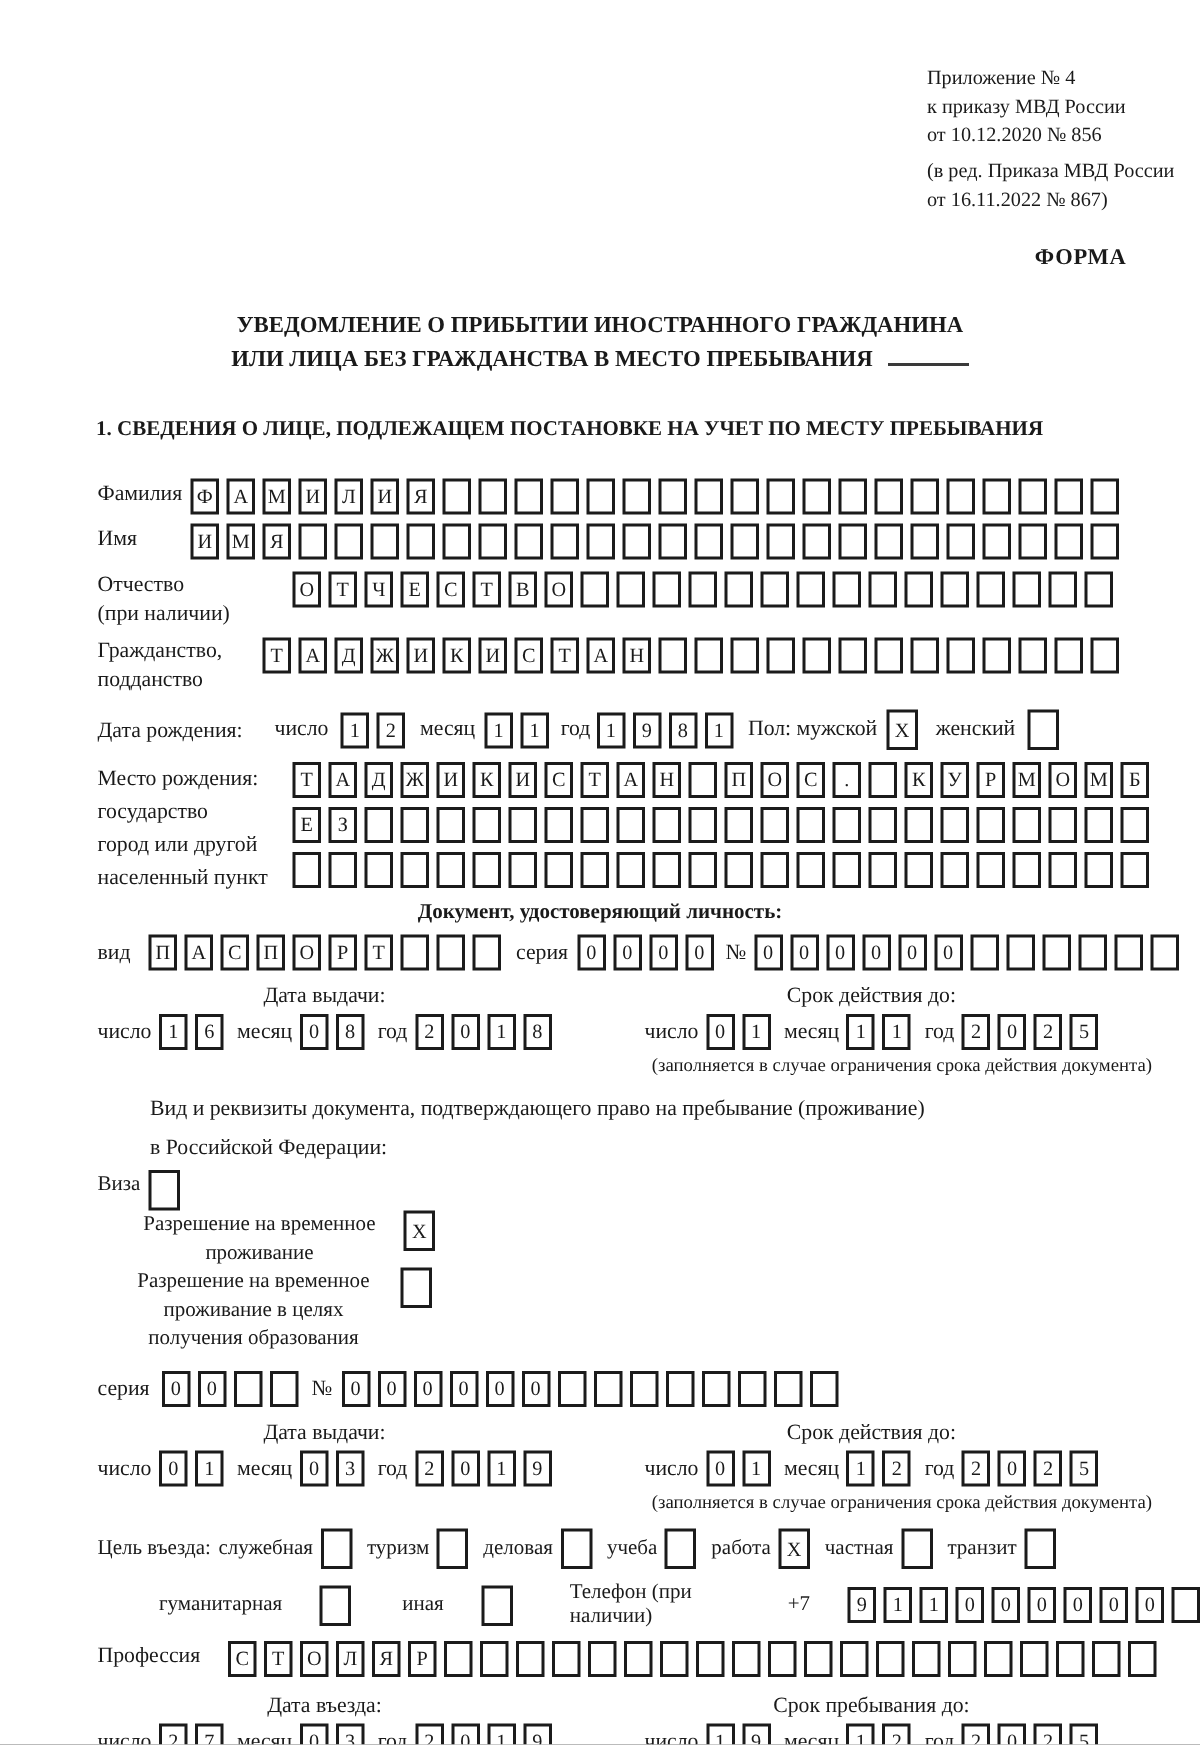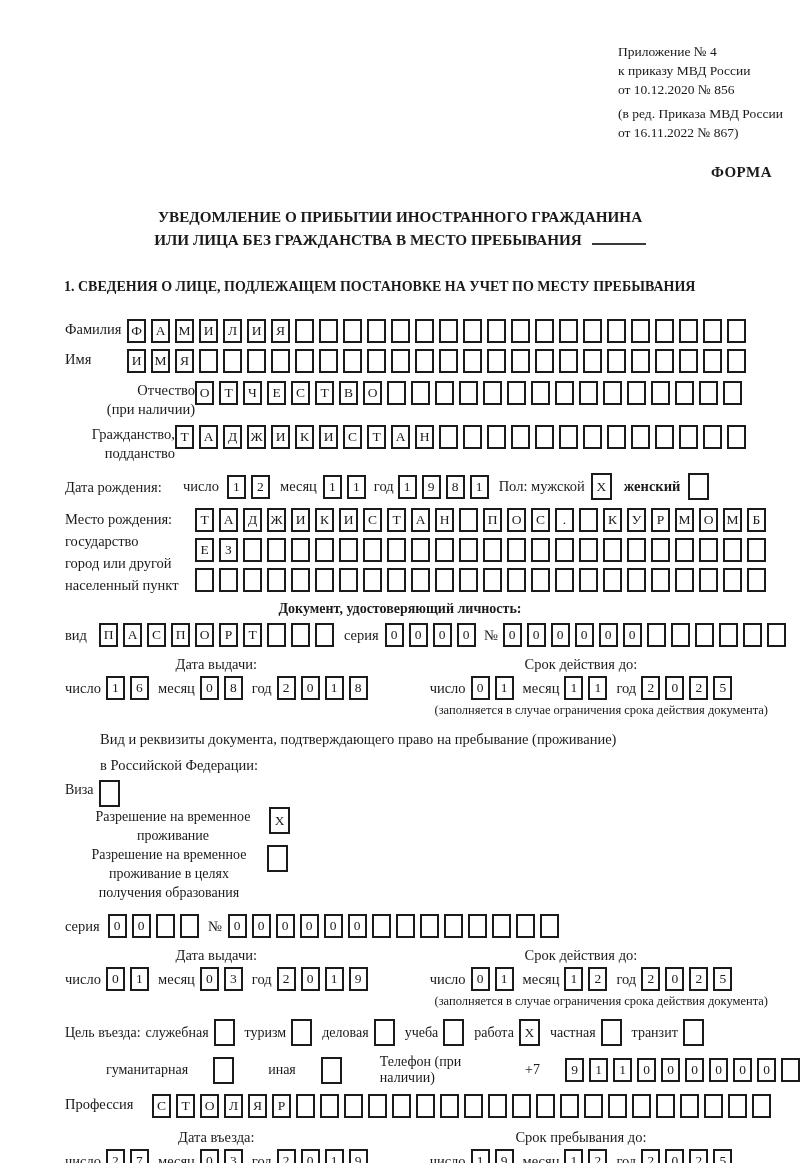--- a/index.html
+++ b/index.html
@@ -4,32 +4,32 @@
 <style>
   html,body{margin:0;padding:0;background:#888;}
   .page{
     width:800px;height:1163px;background:#ffffff;position:relative;
     font-family:"Liberation Serif","DejaVu Serif",serif;color:#1a1a1a;
     overflow:hidden;margin:0 auto;
   }
   
   .ref{padding-top:42px;margin-left:618px;font-size:13.5px;line-height:19px;}
   .ref .gap{height:5px;}
-  .forma{margin-top:22px;text-align:right;padding-right:28px;font-weight:bold;font-size:15px;letter-spacing:.5px;}
+  .forma{margin-top:22px;text-align:right;padding-right:49px;font-weight:bold;font-size:15px;letter-spacing:.5px;}
   .title{margin-top:24px;text-align:center;font-weight:bold;font-size:15.2px;line-height:23px;}
   .blank-line{display:inline-block;width:54px;border-bottom:2.5px solid #3a3a3a;height:13px;margin-left:10px;}
   .sec-heading{margin-top:28px;margin-left:64px;font-weight:bold;font-size:14px;}
   
   .frow{display:flex;align-items:flex-start;margin-left:65px;font-size:14.5px;}
   .flabel{flex:none;line-height:20px;}
   .lw62{width:62px;}
   .lw110{width:110px;}
   .lw130{width:130px;}
   .lw195{width:195px;}
-  .ml2line{line-height:19px;text-align:right;}
+  .ml2line{line-height:19px;}
   .cells{display:inline-flex;gap:5px;flex:none;}
   .cell{
     width:15px;height:20px;border:2px solid #1b1b1b;background:#fff;
     display:inline-flex;align-items:center;justify-content:center;
     font-size:13.5px;flex:none;
   }
   .checkbox .cell{width:17px;height:23px;}
   .vstack{display:flex;flex-direction:column;gap:6px;}
   .dlabel{flex:none;}
   .date-pair{display:flex;margin-left:65px;font-size:14.5px;margin-top:8px;}
@@ -222,21 +222,21 @@
     <span class="cells" style="margin-right:10px;">
         <span class="cell">1</span>
         <span class="cell">9</span>
         <span class="cell">8</span>
         <span class="cell">1</span>
       </span>
     <span class="dlabel" style="margin-right:6px;">Пол: мужской</span>
     <span class="cells checkbox" style="margin-right:12px;">
         <span class="cell">X</span>
       </span>
-    <span class="dlabel" style="margin-right:8px;font-weight:bold;">женский</span>
+    <span class="dlabel" style="margin-right:8px;">женский</span>
     <span class="cells checkbox">
         <span class="cell"></span>
       </span>
   </div>
 
   <div class="frow mt8">
     <span class="flabel lw130" style="line-height:22px;">
       <span>Место рождения:</span><br>
       <span>государство</span><br>
       <span>город или другой</span><br>

